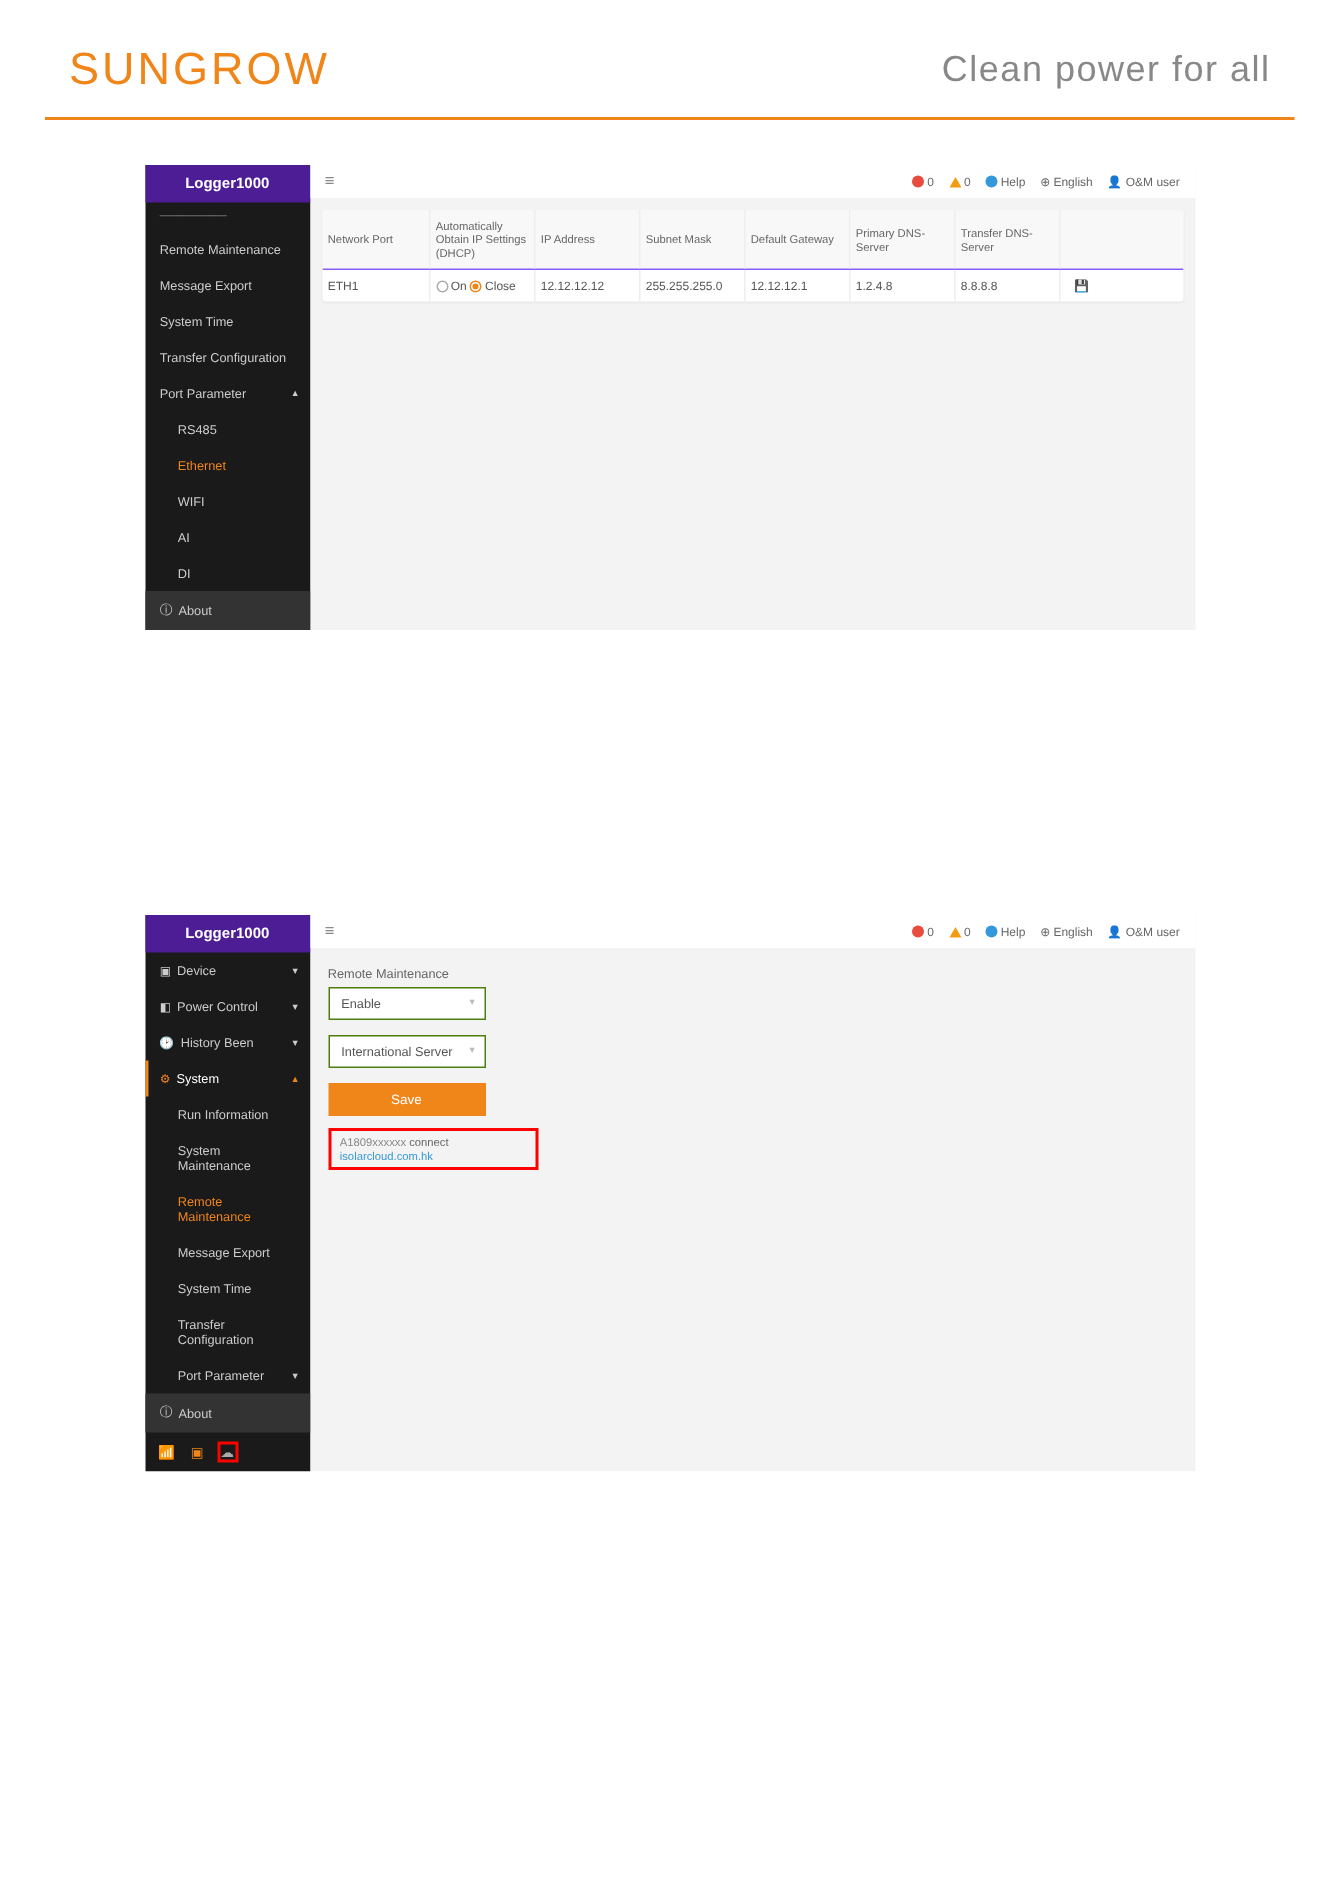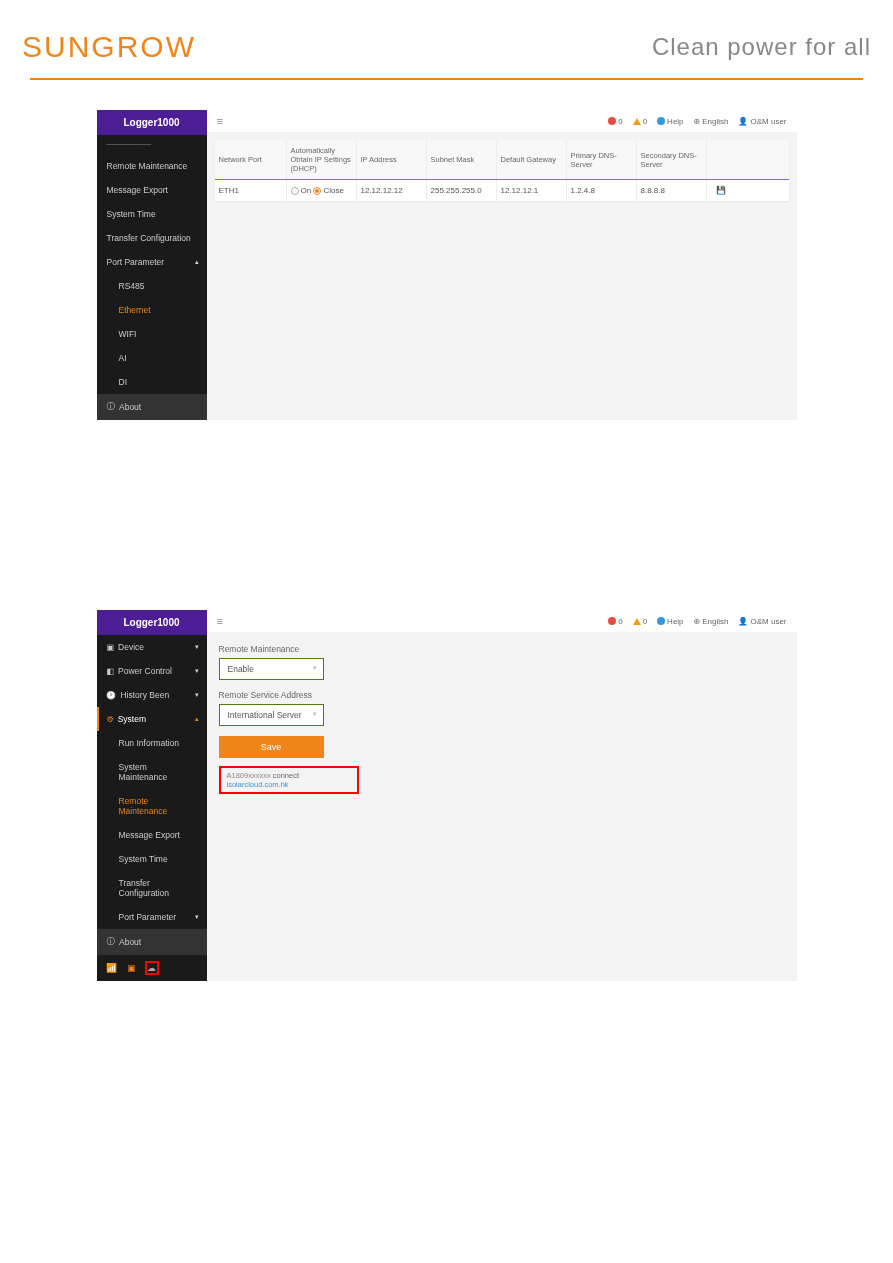--- a/index.html
+++ b/index.html
@@ -1,17 +1,17 @@
 <!DOCTYPE html>
 <html><head>
 <meta charset="utf-8">
 <style>
   * { box-sizing: border-box; margin: 0; padding: 0; }
   body { font-family: Arial, sans-serif; background: #fff; width: 893px; }
-  .page-header { display: flex; justify-content: space-between; align-items: center; padding: 30px 22px 10px; }
+  .page-header { display: flex; justify-content: space-between; align-items: center; padding: 30px 46px 10px; }
   .logo { font-family: Arial, sans-serif; font-weight: 300; font-size: 30px; letter-spacing: 2px; color: #f08519; text-transform: uppercase; }
   .tagline { font-size: 24px; color: #888; letter-spacing: 1px; }
   .hr-orange { height: 2px; background: #f08519; margin: 4px 30px 30px; }
 
   .app { width: 700px; margin: 0 auto 190px; position: relative; font-size: 9px; color: #555; }
   .app.second { margin-bottom: 0; }
   .app-inner { display: flex; }
 
   .sidebar { width: 110px; background: #1a1a1a; color: #ccc; font-size: 8.5px; display: flex; flex-direction: column; }
   .sb-title { background: #4c1d95; color: #fff; text-align: center; padding: 7px 0; font-size: 10px; font-weight: bold; }
@@ -124,21 +124,21 @@
       </div>
       <div class="content">
         <div class="table">
           <div class="thead">
             <div class="th c1">Network Port</div>
             <div class="th c2">Automatically Obtain IP Settings (DHCP)</div>
             <div class="th c3">IP Address</div>
             <div class="th c4">Subnet Mask</div>
             <div class="th c5">Default Gateway</div>
             <div class="th c6">Primary DNS-Server</div>
-            <div class="th c7">Secondary DNS-Server</div>
+            <div class="th c7">Transfer DNS-Server</div>
             <div class="th c8"></div>
           </div>
           <div class="trow">
             <div class="td c1">ETH1</div>
             <div class="td c2">
               <span class="radio"></span><span>On</span>&nbsp;
               <span class="radio sel"></span><span>Close</span>
             </div>
             <div class="td c3">12.12.12.12</div>
             <div class="td c4">255.255.255.0</div>
@@ -218,21 +218,20 @@
               <span>English</span>
             </span>
         <span class="tb-item">
               <span class="mini-icon">👤</span>
               <span>O&amp;M user</span>
             </span>
       </div>
       <div class="form-area">
         <span class="form-label">Remote Maintenance</span>
         <div class="select">Enable</div>
-        <span class="form-label">Remote Service Address</span>
         <div class="select">International Server</div>
         <div class="btn-save">Save</div>
         <div class="status-box">
           <span class="ip">A1809xxxxxx</span>
           <span>connect</span>
           <span class="url">isolarcloud.com.hk</span>
         </div>
       </div>
       <div style="height:130px"></div>
     </div>

